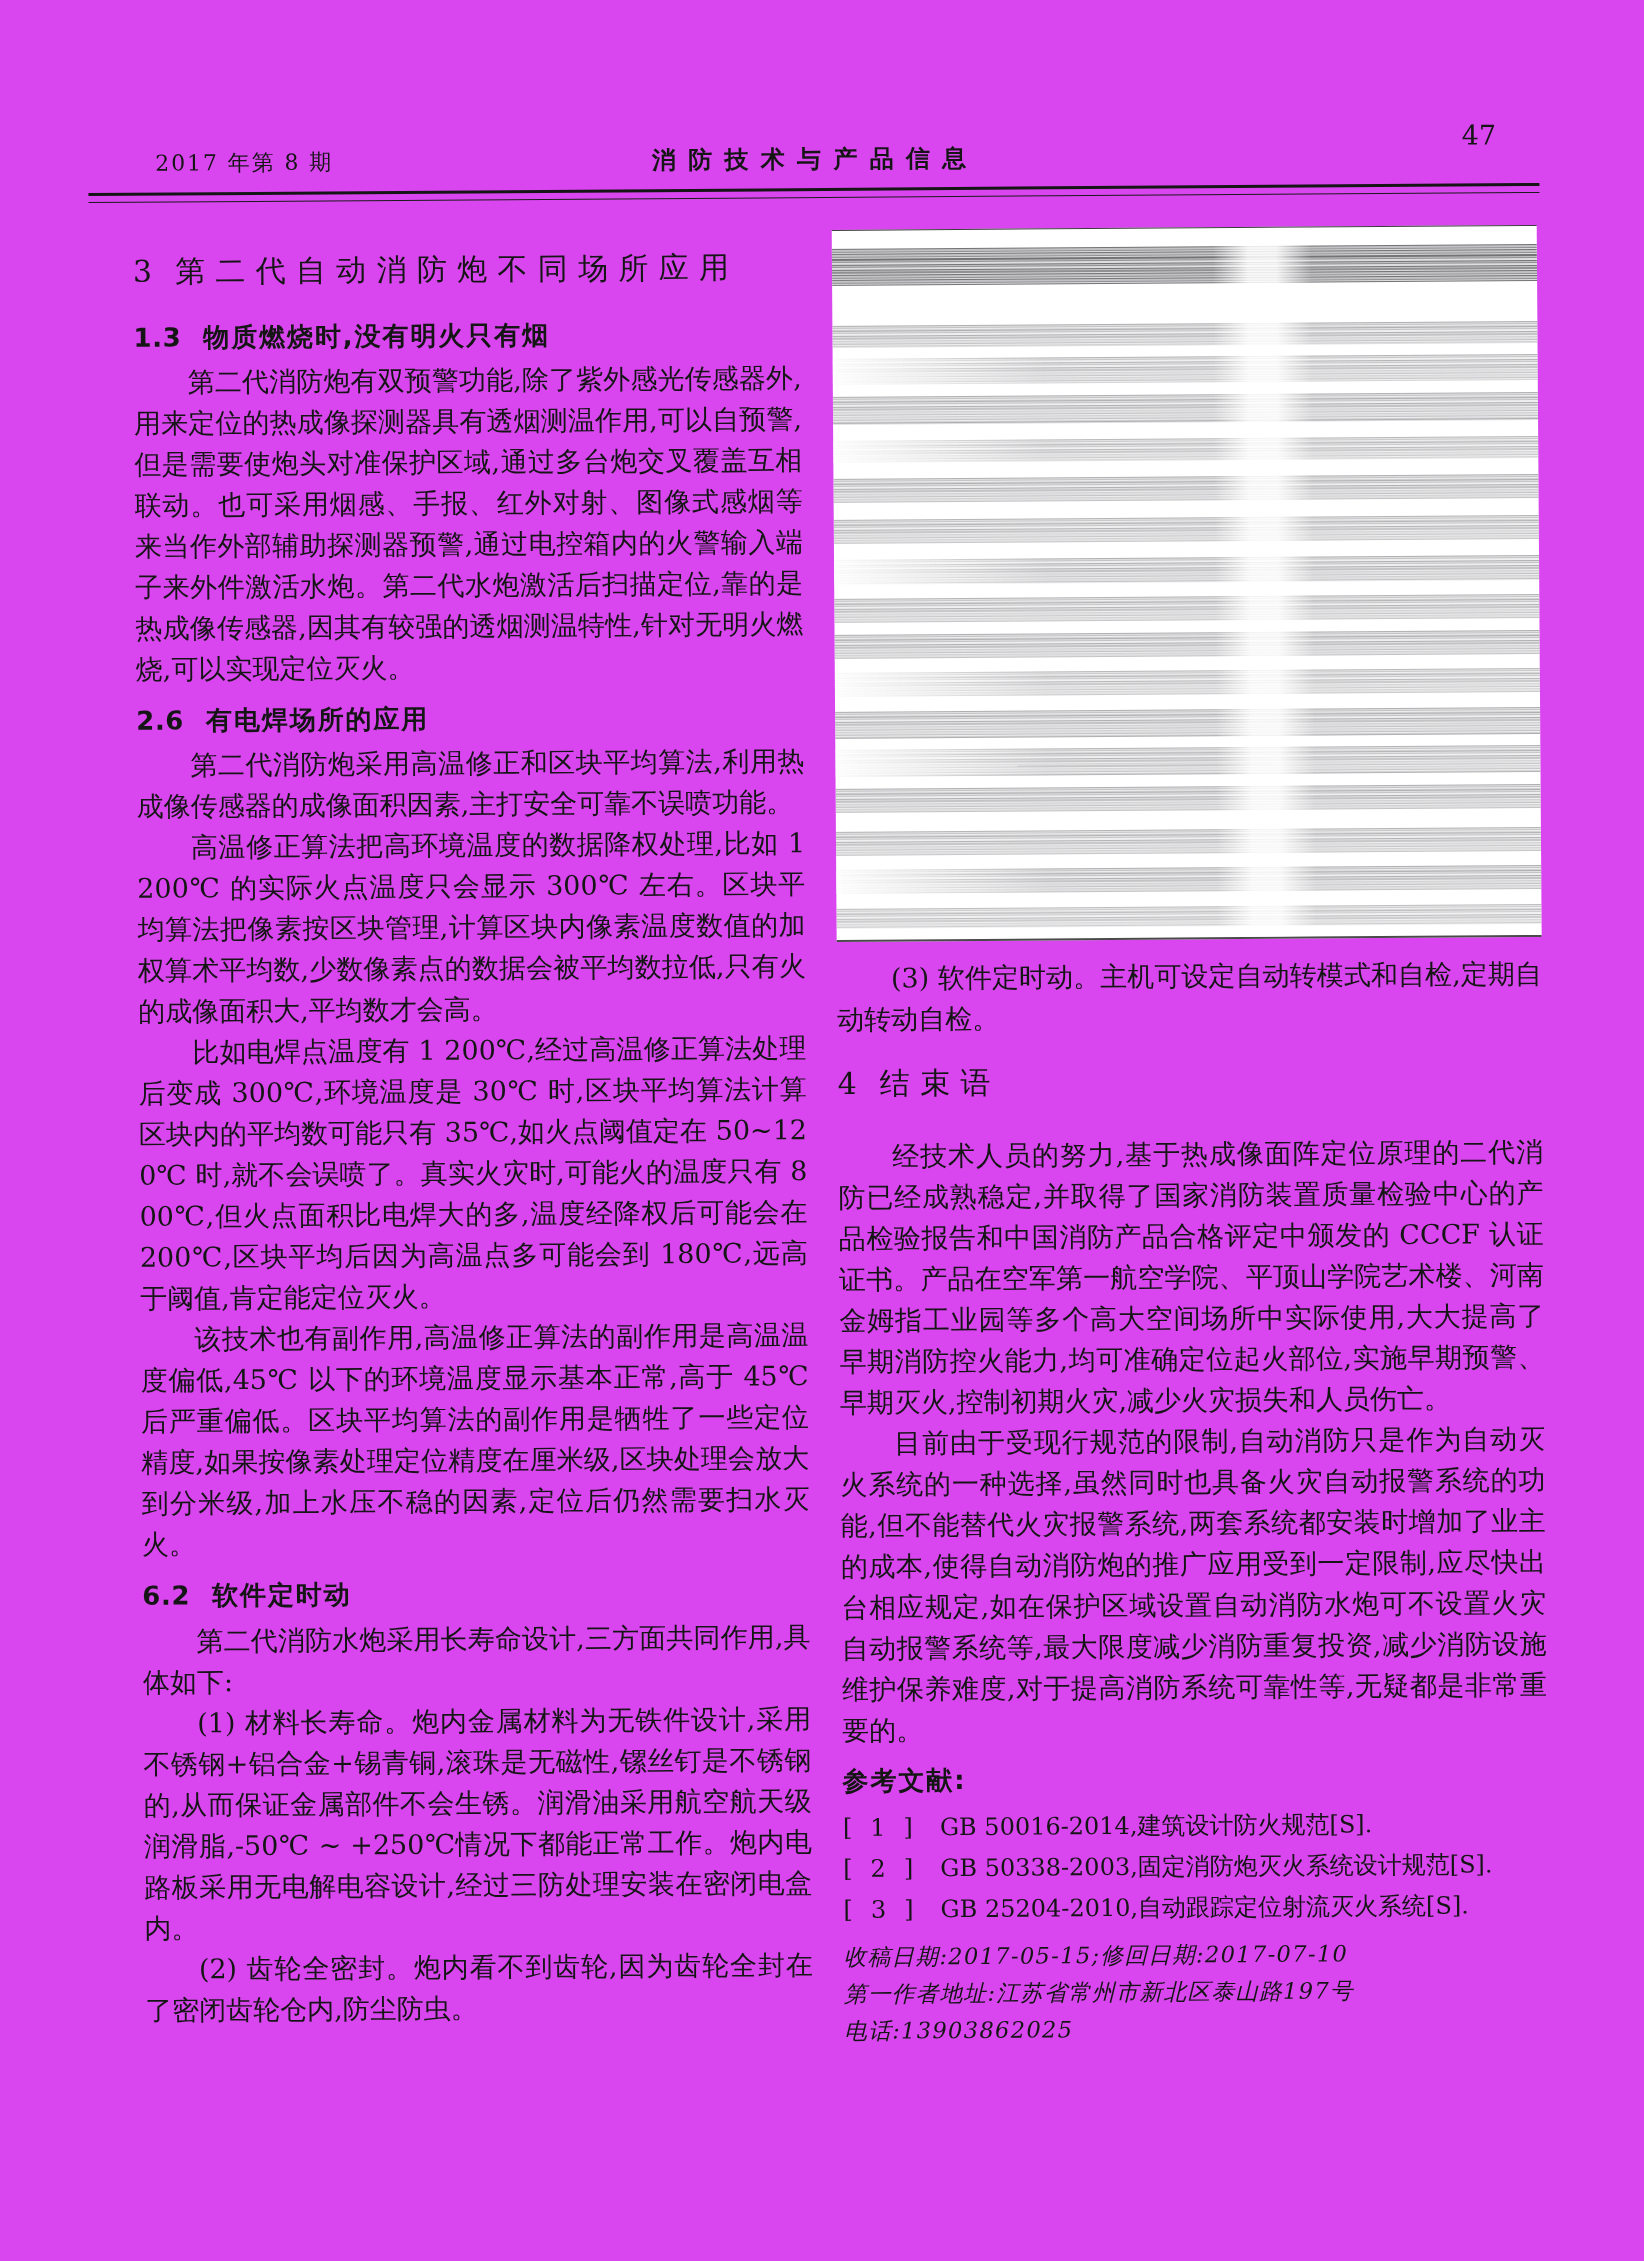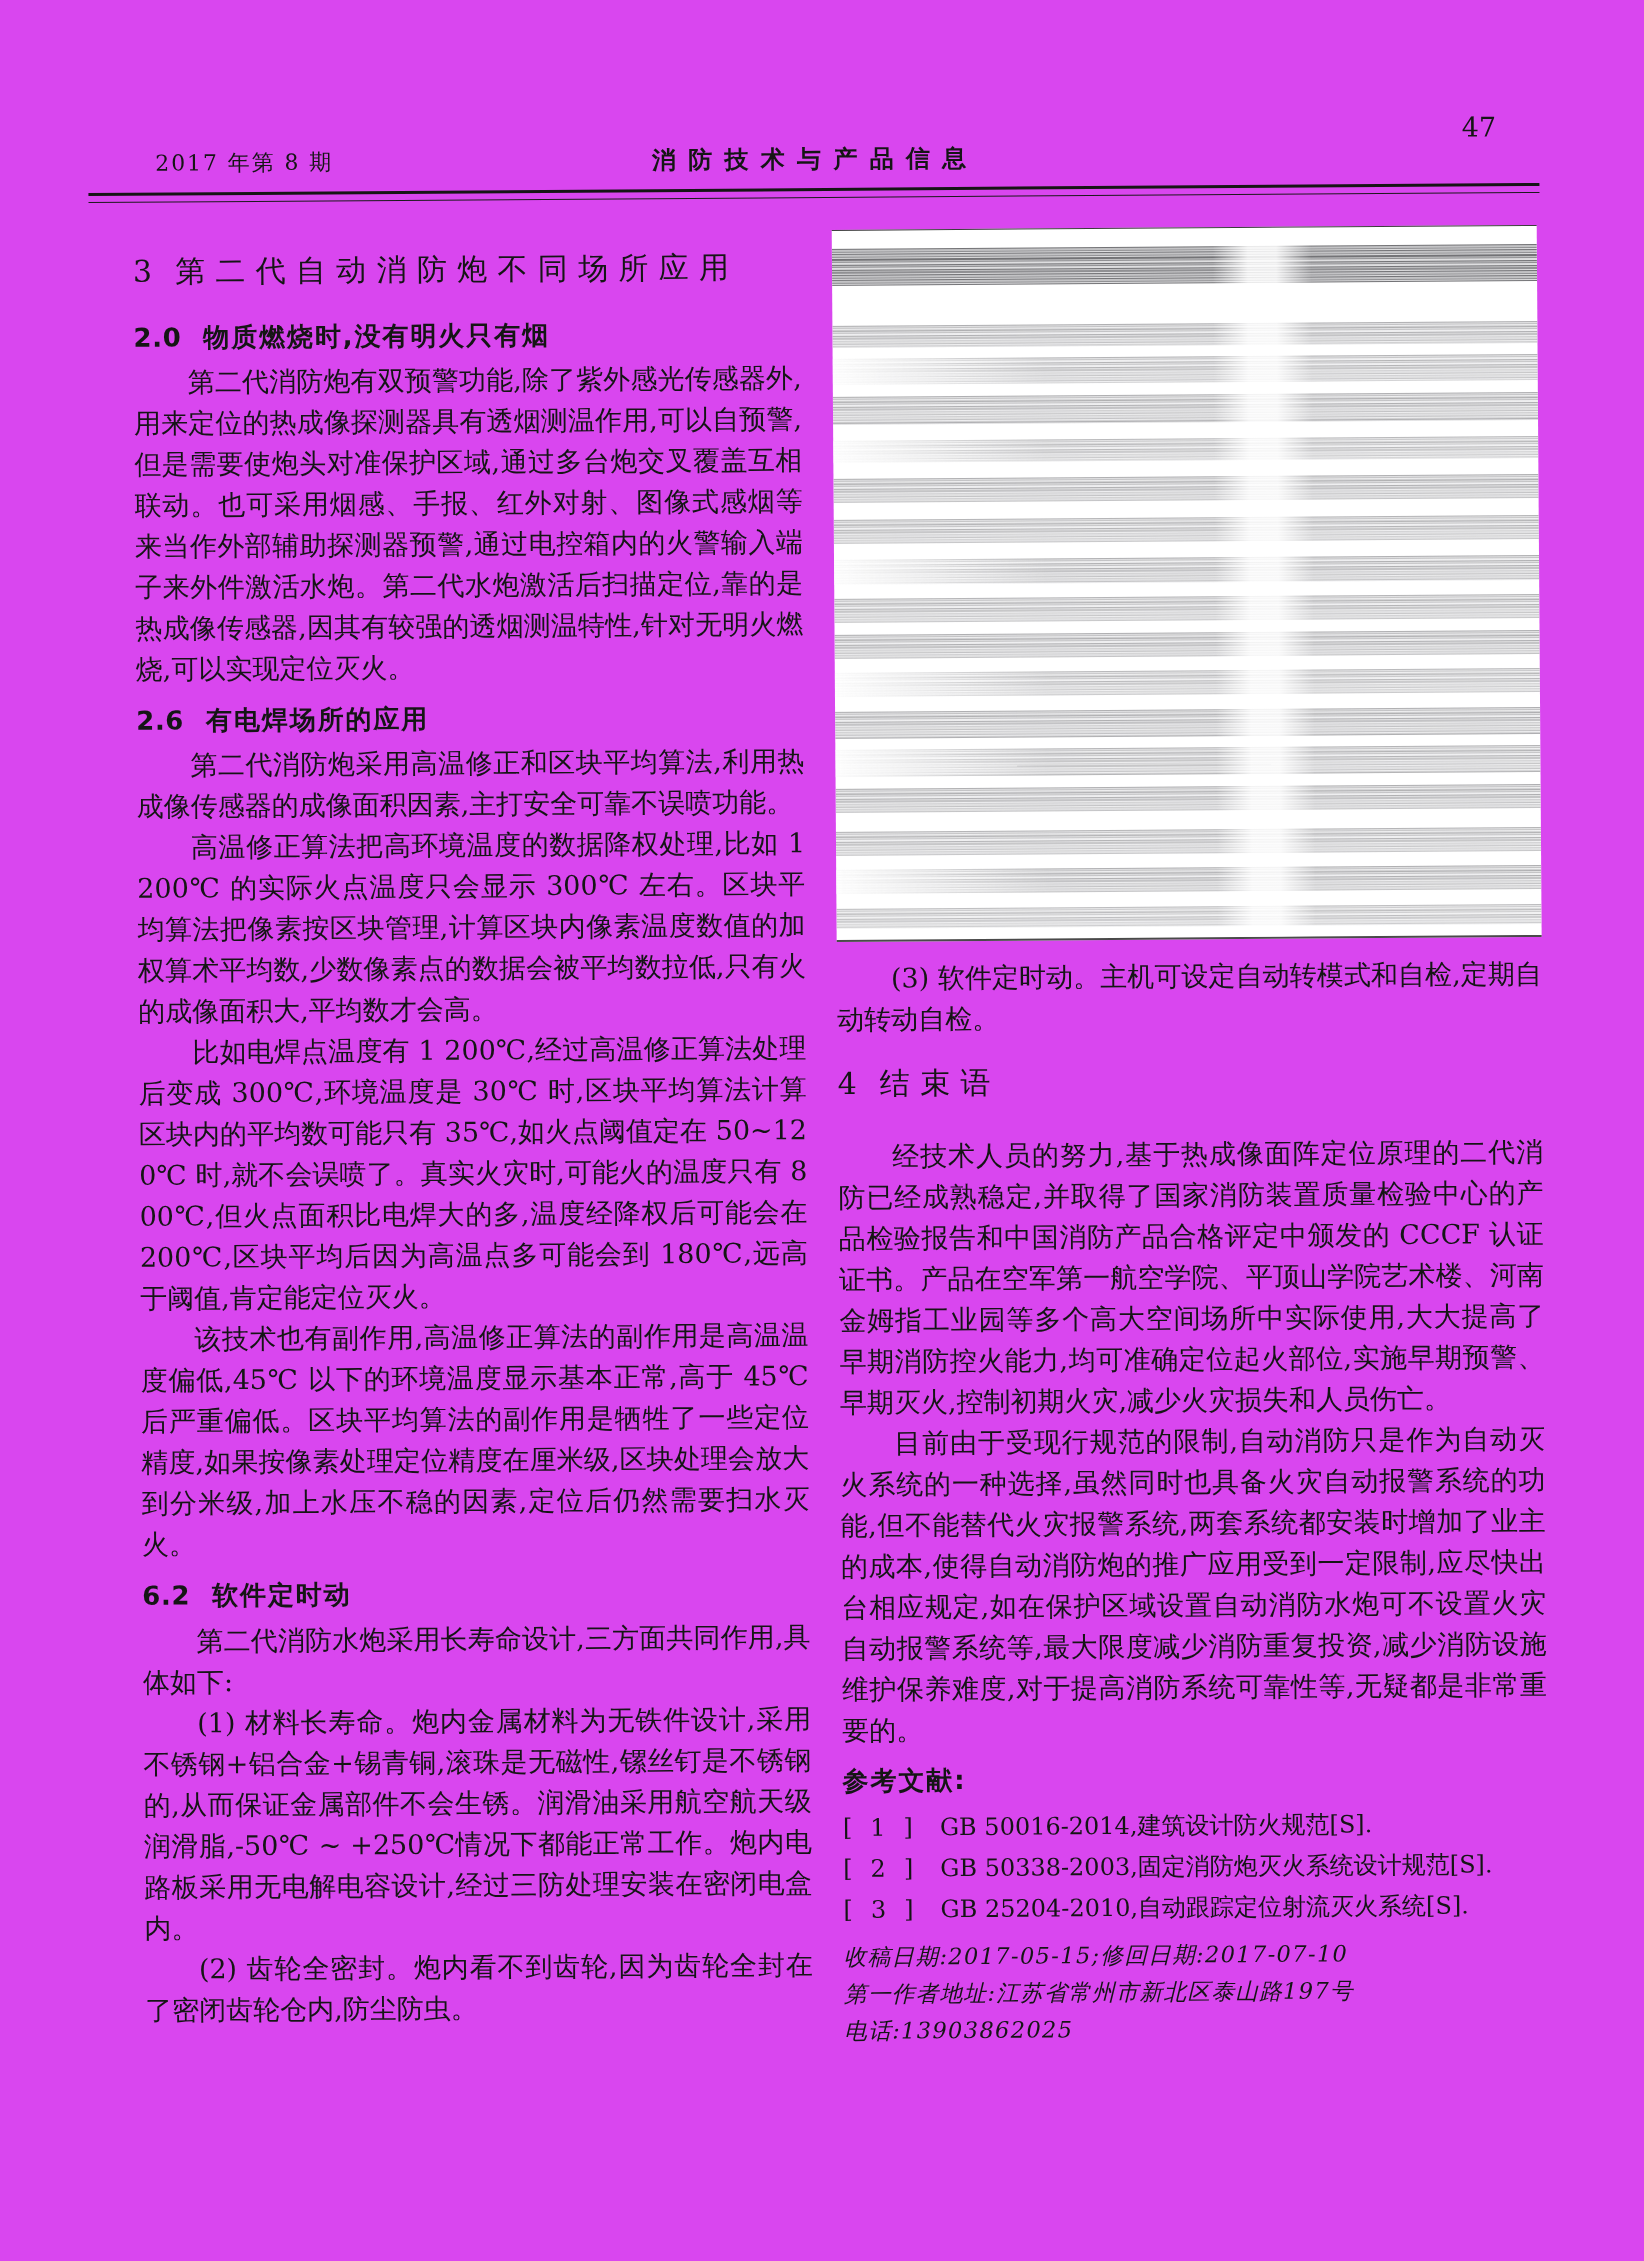--- a/index.html
+++ b/index.html
@@ -11,21 +11,21 @@
   }
   .page-inner { position:absolute; left:0; top:0; right:0; bottom:0; transform:rotate(-0.4deg); transform-origin:50% 50%; }
 
   
   .hdr-issue { position:absolute; left:162px; top:144px; font-size:22px; letter-spacing:1.9px; }
   .hdr-journal {
     position:absolute; left:0; right:0; top:143px; text-align:center;
     font-family:"DejaVu Sans","Liberation Sans",sans-serif; font-weight:bold;
     font-size:24px; letter-spacing:12.3px;
   }
-  .hdr-page { position:absolute; right:141px; top:116px; font-size:27px;text-align:center; }
+  .hdr-page { position:absolute; right:141px; top:124px; font-size:27px;text-align:center; }
   .hdr-rule {
     position:absolute; left:95px; right:98px; top:188px; height:5.8px;
     border-top:3.2px solid #151515; border-bottom:1.9px solid #1a1a1a;
   }
 
   
   .col-left  { position:absolute; left:139px;  top:239px; width:668px; }
   .col-right { position:absolute; left:838px; top:222px; width:705px; }
 
   .h-section { font-size:30px; font-weight:500; margin:7.7px 0 28px 0; }
@@ -95,21 +95,21 @@
     <div class="hdr-journal">消防技术与产品信息</div>
     <div class="hdr-page">47</div>
     <div class="hdr-rule"></div>
 
     <div class="col-left">
       <div class="h-section">
         <span class="num">3</span><span class="ttl">第二代自动消防炮不同场所应用</span>
       </div>
 
       <div class="h-sub">
-        <span class="num">2.0</span><span>物质燃烧时,没有明火只有烟</span>
+        <span class="num">1.3</span><span>物质燃烧时,没有明火只有烟</span>
       </div>
       <p class="body">第二代消防炮有双预警功能,除了紫外感光传感器外,用来定位的热成像探测器具有透烟测温作用,可以自预警,但是需要使炮头对准保护区域,通过多台炮交叉覆盖互相联动。也可采用烟感、手报、红外对射、图像式感烟等来当作外部辅助探测器预警,通过电控箱内的火警输入端子来外件激活水炮。第二代水炮激活后扫描定位,靠的是热成像传感器,因其有较强的透烟测温特性,针对无明火燃烧,可以实现定位灭火。</p>
 
       <div class="h-sub">
         <span class="num">2.6</span><span>有电焊场所的应用</span>
       </div>
       <p class="body">第二代消防炮采用高温修正和区块平均算法,利用热成像传感器的成像面积因素,主打安全可靠不误喷功能。</p>
       <p class="body">高温修正算法把高环境温度的数据降权处理,比如 1 200℃ 的实际火点温度只会显示 300℃ 左右。区块平均算法把像素按区块管理,计算区块内像素温度数值的加权算术平均数,少数像素点的数据会被平均数拉低,只有火的成像面积大,平均数才会高。</p>
       <p class="body">比如电焊点温度有 1 200℃,经过高温修正算法处理后变成 300℃,环境温度是 30℃ 时,区块平均算法计算区块内的平均数可能只有 35℃,如火点阈值定在 50~120℃ 时,就不会误喷了。真实火灾时,可能火的温度只有 800℃,但火点面积比电焊大的多,温度经降权后可能会在 200℃,区块平均后因为高温点多可能会到 180℃,远高于阈值,肯定能定位灭火。</p>
       <p class="body">该技术也有副作用,高温修正算法的副作用是高温温度偏低,45℃ 以下的环境温度显示基本正常,高于 45℃ 后严重偏低。区块平均算法的副作用是牺牲了一些定位精度,如果按像素处理定位精度在厘米级,区块处理会放大到分米级,加上水压不稳的因素,定位后仍然需要扫水灭火。</p>

